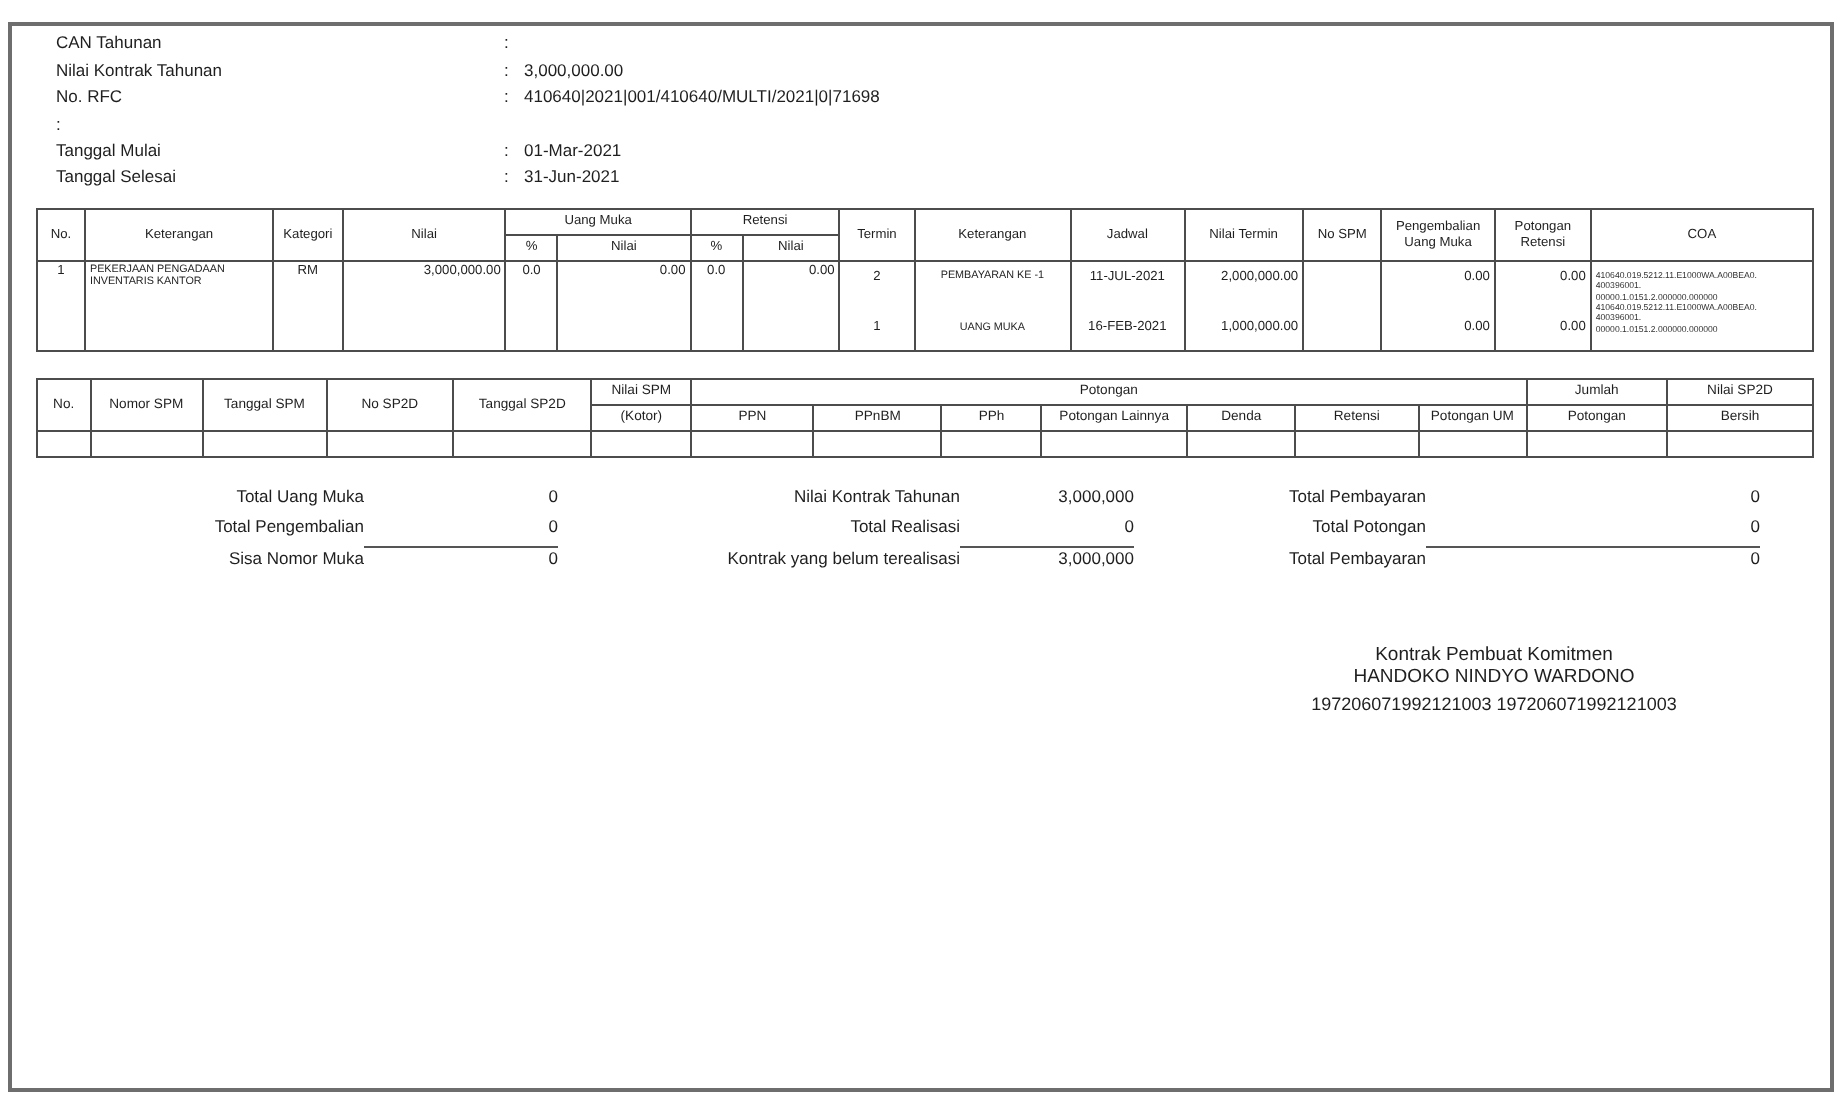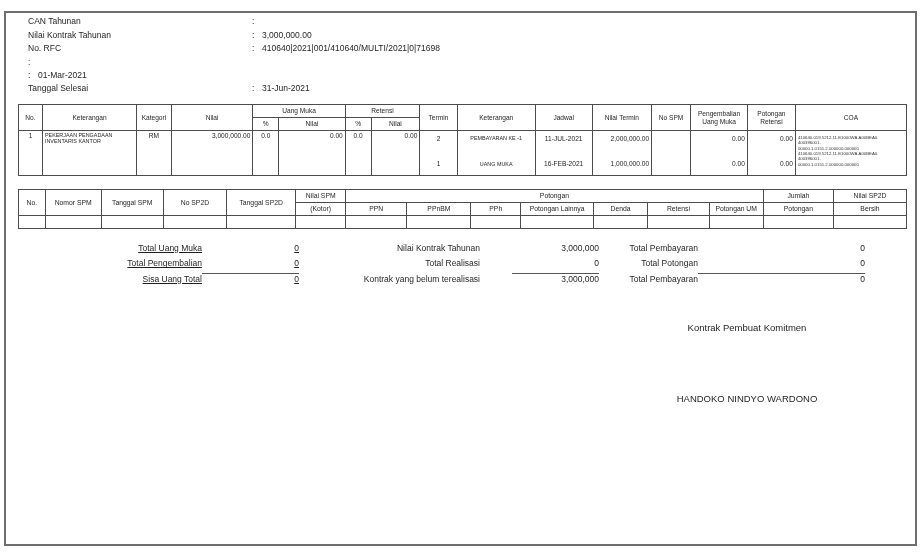--- a/index.html
+++ b/index.html
@@ -28,35 +28,35 @@
   .num{text-align:right;}
   .brk{word-break:break-all;}
   .small-caps-cell{font-size:5.4px;line-height:1.2;}
   .stack{height:100%;min-height:40px;display:flex;flex-direction:column;
          justify-content:space-between;padding:3px 0 7px 0;box-sizing:border-box;}
   .coa-cell{font-size:4.3px;line-height:1.25;text-align:left;color:#333;}
   .coa-block div{white-space:nowrap;}
 
   
   .tg{position:absolute;font-size:8.5px;}
-  .tg-a{left:72px;top:240px;text-decoration:underline;}
+  .tg-a{left:52px;top:240px;}
   .tg-b{left:300px;top:240px;}
   .tg-c{left:560px;top:240px;}
   .trow{display:flex;height:15.6px;align-items:center;}
   .tlabel{text-align:right;}
   .tval{text-align:right;}
   .tg-a .tlabel{width:130px;}  .tg-a .tval{width:97px;}
-  .tg-b .tlabel{width:180px;}  .tg-b .tval{width:87px;margin-left:32px;}
-  .tg-c .tlabel{width:138px;}  .tg-c .tval{width:167px;}
+  .tg-b .tlabel{width:180px;}  .tg-b .tval{width:87px;}
+  .tg-c .tlabel{width:153px;}  .tg-c .tval{width:167px;}
   .trow.sum .tval{border-top:1px solid #555;}
 
   
   .sig{position:absolute;left:597px;top:322px;width:300px;text-align:center;}
   .sig-title{font-size:9.5px;}
-  .sig-name{margin-top:60px;font-size:9.5px;}
+  .sig-name{font-size:9.5px;}
   .sig-nip{margin-top:3px;font-size:9px;}
 </style>
 </head>
 <body>
 
 <div class="page-border"></div>
 
 <div class="hdr">
   <div class="hdr-row">
     <span class="hdr-label">CAN Tahunan</span>
@@ -71,20 +71,21 @@
   <div class="hdr-row">
     <span class="hdr-label">No. RFC</span>
     <span class="hdr-sep">:</span>
     <span class="hdr-value">410640|2021|001/410640/MULTI/2021|0|71698</span>
   </div>
   <div class="hdr-row">
     <span class="hdr-sep">:</span>
     <span class="hdr-value"></span>
   </div>
   <div class="hdr-row">
+    <span class="hdr-label">Tanggal Mulai</span>
     <span class="hdr-sep">:</span>
     <span class="hdr-value">01-Mar-2021</span>
   </div>
   <div class="hdr-row">
     <span class="hdr-label">Tanggal Selesai</span>
     <span class="hdr-sep">:</span>
     <span class="hdr-value">31-Jun-2021</span>
   </div>
 </div>
 
@@ -268,21 +269,21 @@
 <div class="tg tg-a">
   <div class="trow">
     <span class="tlabel">Total Uang Muka</span>
     <span class="tval">0</span>
   </div>
   <div class="trow">
     <span class="tlabel">Total Pengembalian</span>
     <span class="tval">0</span>
   </div>
   <div class="trow sum">
-    <span class="tlabel">Sisa Uang Total</span>
+    <span class="tlabel">Sisa Nomor Muka</span>
     <span class="tval">0</span>
   </div>
 </div>
 
 <div class="tg tg-b">
   <div class="trow">
     <span class="tlabel">Nilai Kontrak Tahunan</span>
     <span class="tval">3,000,000</span>
   </div>
   <div class="trow">
@@ -306,13 +307,14 @@
   </div>
   <div class="trow sum">
     <span class="tlabel">Total Pembayaran</span>
     <span class="tval">0</span>
   </div>
 </div>
 
 <div class="sig">
   <div class="sig-title">Kontrak Pembuat Komitmen</div>
   <div class="sig-name">HANDOKO NINDYO WARDONO</div>
+  <div class="sig-nip">197206071992121003 197206071992121003</div>
 </div>
 
 </body></html>

